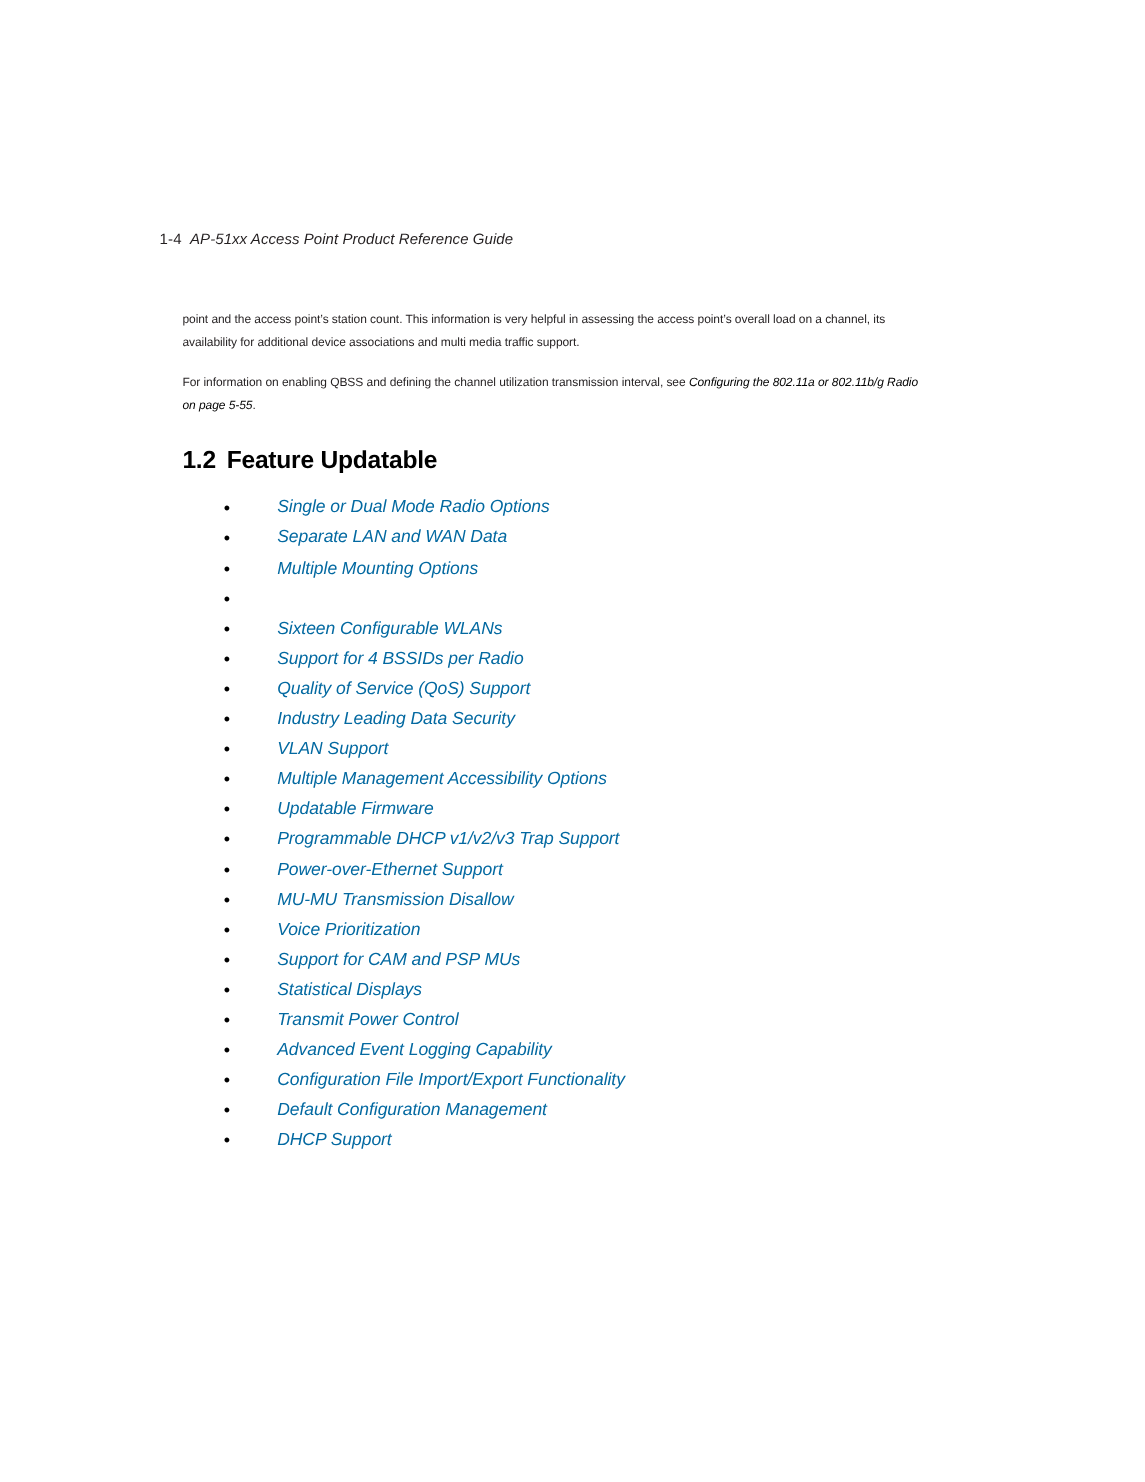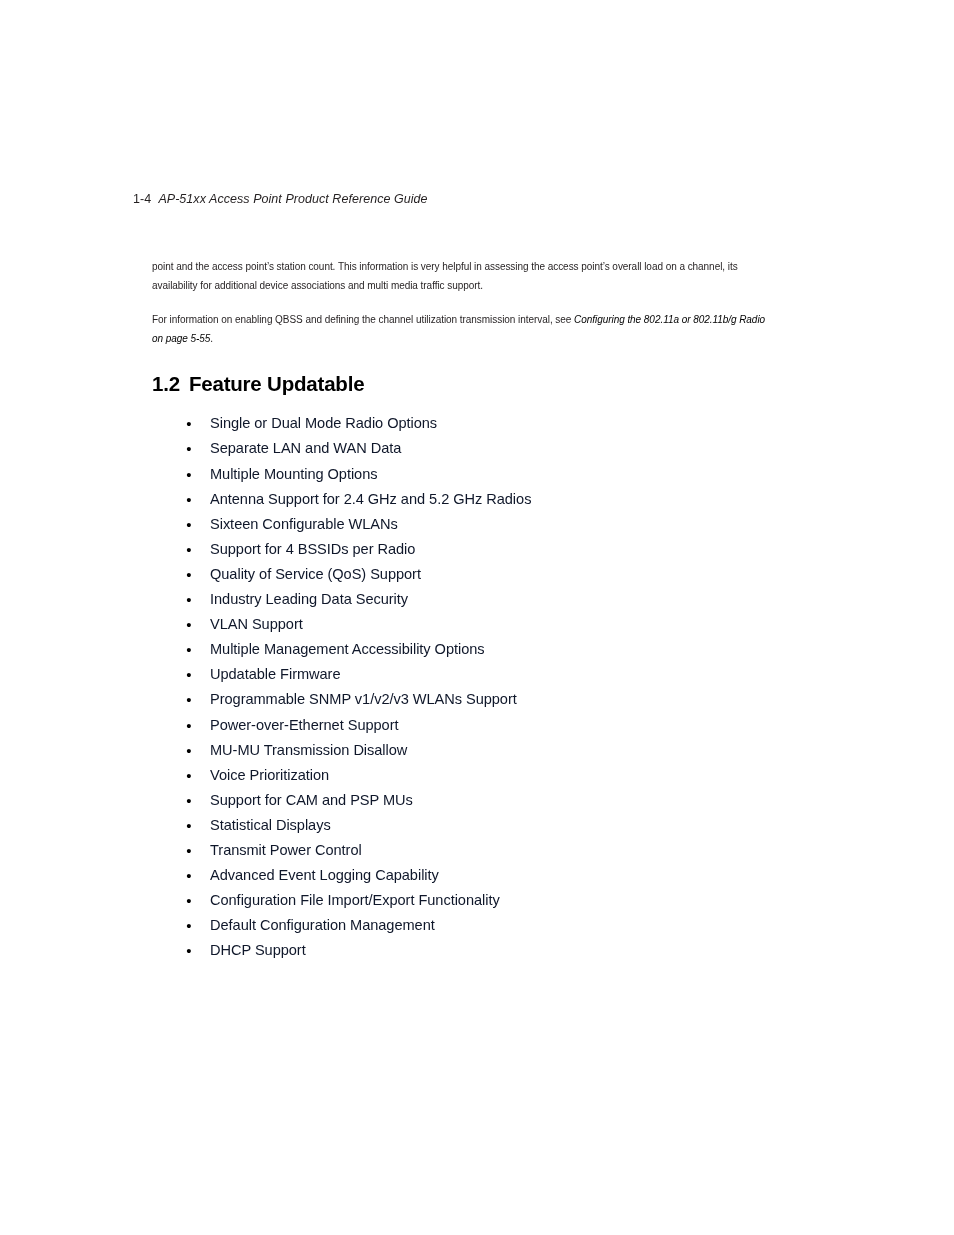--- a/index.html
+++ b/index.html
@@ -114,23 +114,25 @@
     left: 32px;
     top: 0;
     width: 10px;
     height: 25.1px;
     line-height: 25.1px;
     color: #000000;
     font-size: 15px;
     text-align: center;
   }
   ul.feature-list li.feature-item .feature-link {
-    color: #0f172a;
+    color: #0369a1;
+    font-style: italic;
     text-decoration: none;
     letter-spacing: -0.05px;
+    margin-left: 21px;
   }
 </style>
 </head>
 <body>
 
 <div class="page">
 
   <div class="running-header">
     <span class="folio">1-4</span><span class="doc-title">AP-51xx Access Point Product Reference Guide</span>
   </div>
@@ -141,29 +143,29 @@
 
     <p class="body-para tight"><span>For information on enabling QBSS and defining the channel utilization transmission interval, see </span><a class="xref" href="#">Configuring the 802.11a or 802.11b/g Radio on page 5-55</a><span>.</span></p>
 
     <h2 class="section-heading"><span class="sec-num">1.2</span><span class="sec-title">Feature Updatable</span></h2>
 
 
     <ul class="feature-list">
       <li class="feature-item"><span class="bullet-marker">•</span><a class="feature-link" href="#">Single or Dual Mode Radio Options</a></li>
       <li class="feature-item"><span class="bullet-marker">•</span><a class="feature-link" href="#">Separate LAN and WAN Data</a></li>
       <li class="feature-item"><span class="bullet-marker">•</span><a class="feature-link" href="#">Multiple Mounting Options</a></li>
-      <li class="feature-item"><span class="bullet-marker">•</span><a class="feature-link" href="#">Antenna Support for 2.4 GHz and 5.2 GHz Radios</a></li>
+      <li class="feature-item"><span class="bullet-marker">•</span></li>
       <li class="feature-item"><span class="bullet-marker">•</span><a class="feature-link" href="#">Sixteen Configurable WLANs</a></li>
       <li class="feature-item"><span class="bullet-marker">•</span><a class="feature-link" href="#">Support for 4 BSSIDs per Radio</a></li>
       <li class="feature-item"><span class="bullet-marker">•</span><a class="feature-link" href="#">Quality of Service (QoS) Support</a></li>
       <li class="feature-item"><span class="bullet-marker">•</span><a class="feature-link" href="#">Industry Leading Data Security</a></li>
       <li class="feature-item"><span class="bullet-marker">•</span><a class="feature-link" href="#">VLAN Support</a></li>
       <li class="feature-item"><span class="bullet-marker">•</span><a class="feature-link" href="#">Multiple Management Accessibility Options</a></li>
       <li class="feature-item"><span class="bullet-marker">•</span><a class="feature-link" href="#">Updatable Firmware</a></li>
-      <li class="feature-item"><span class="bullet-marker">•</span><a class="feature-link" href="#">Programmable SNMP v1/v2/v3 WLANs Support</a></li>
+      <li class="feature-item"><span class="bullet-marker">•</span><a class="feature-link" href="#">Programmable DHCP v1/v2/v3 Trap Support</a></li>
       <li class="feature-item"><span class="bullet-marker">•</span><a class="feature-link" href="#">Power-over-Ethernet Support</a></li>
       <li class="feature-item"><span class="bullet-marker">•</span><a class="feature-link" href="#">MU-MU Transmission Disallow</a></li>
       <li class="feature-item"><span class="bullet-marker">•</span><a class="feature-link" href="#">Voice Prioritization</a></li>
       <li class="feature-item"><span class="bullet-marker">•</span><a class="feature-link" href="#">Support for CAM and PSP MUs</a></li>
       <li class="feature-item"><span class="bullet-marker">•</span><a class="feature-link" href="#">Statistical Displays</a></li>
       <li class="feature-item"><span class="bullet-marker">•</span><a class="feature-link" href="#">Transmit Power Control</a></li>
       <li class="feature-item"><span class="bullet-marker">•</span><a class="feature-link" href="#">Advanced Event Logging Capability</a></li>
       <li class="feature-item"><span class="bullet-marker">•</span><a class="feature-link" href="#">Configuration File Import/Export Functionality</a></li>
       <li class="feature-item"><span class="bullet-marker">•</span><a class="feature-link" href="#">Default Configuration Management</a></li>
       <li class="feature-item"><span class="bullet-marker">•</span><a class="feature-link" href="#">DHCP Support</a></li>

